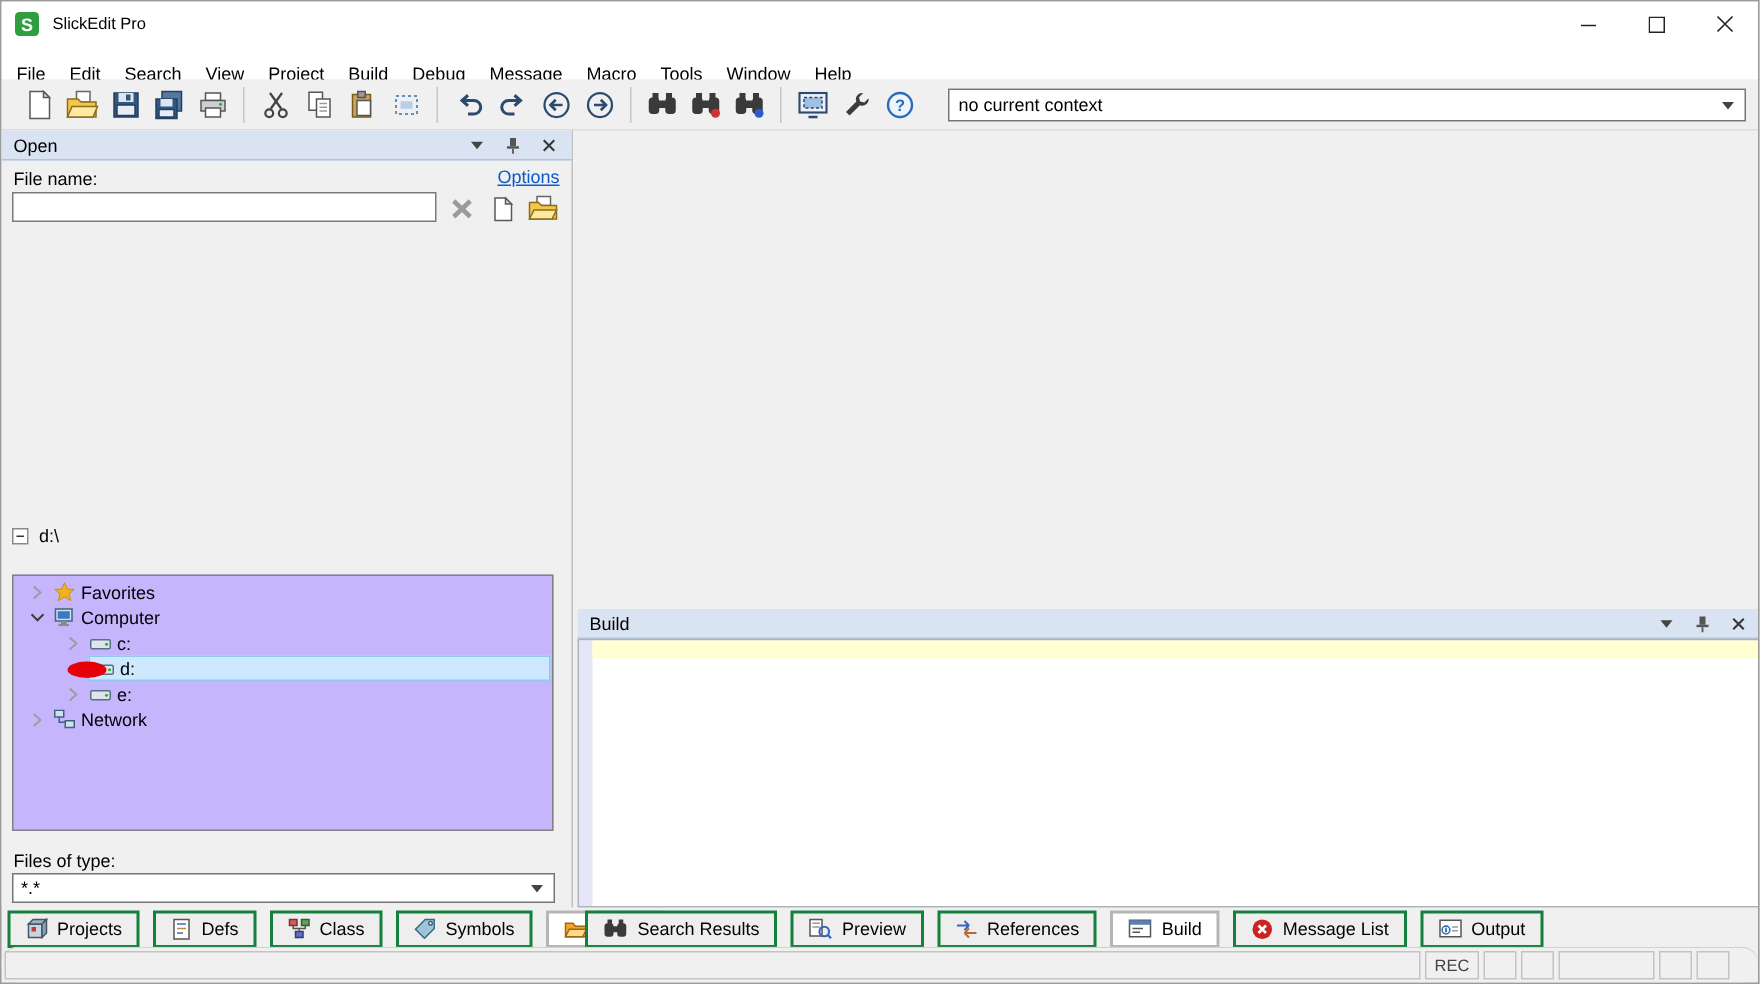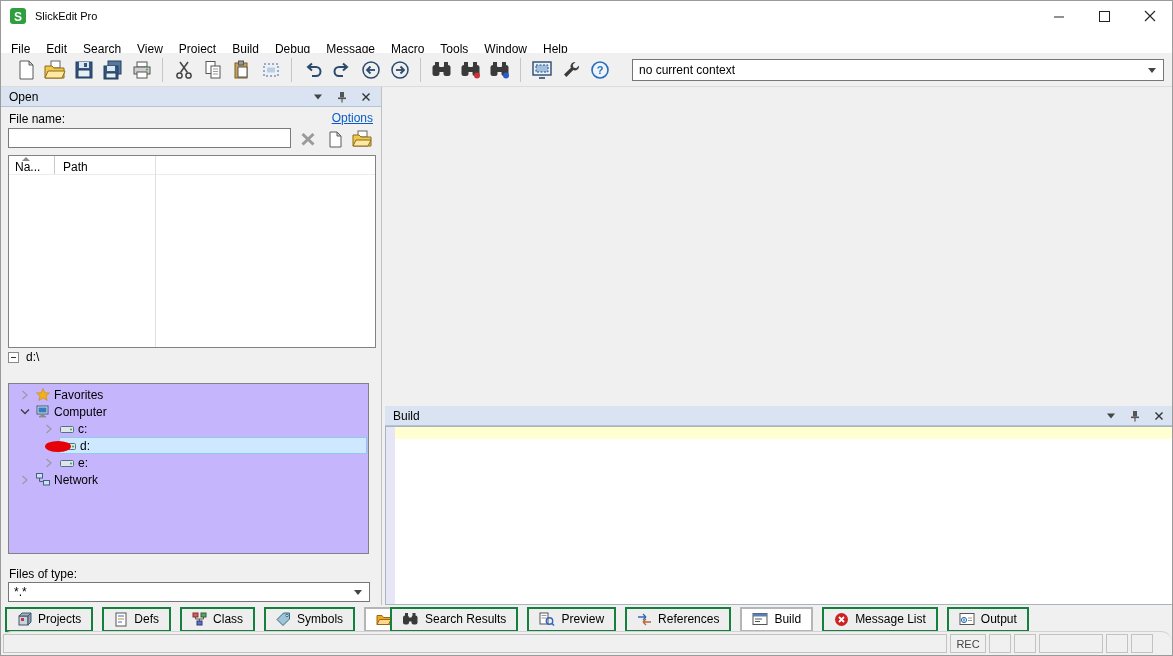--- a/index.html
+++ b/index.html
@@ -312,28 +312,20 @@
         </svg>
       </div>
     <div class="inline-btn" style="left:348px;">
         <svg width="20" height="18">
           <rect x="6" y="1" width="9" height="6" fill="#fff" stroke="#666"></rect>
           <path d="M1 5 h6 l2 2 h10 v9 h-18 z" fill="#f3c84a" stroke="#8a6d1f"></path>
           <path d="M1 16 l3-6 h15 l-3 6 z" fill="#ffe9a0" stroke="#8a6d1f"></path>
         </svg>
       </div>
 
-    <div class="file-list">
-      <div class="list-header">
-        <span class="sort-caret"></span>
-        <div class="hcell-name">Na...</div>
-        <div class="hcell-path">Path</div>
-      </div>
-      <div class="col-line"></div>
-    </div>
 
     <div class="drive-header">
       <span class="collapse-box"></span>
       <span>d:\</span>
     </div>
 
     <div class="tree" style="position:absolute;">
       <div class="trow lvl0">
         <span class="chev">
             <svg width="8" height="10">

